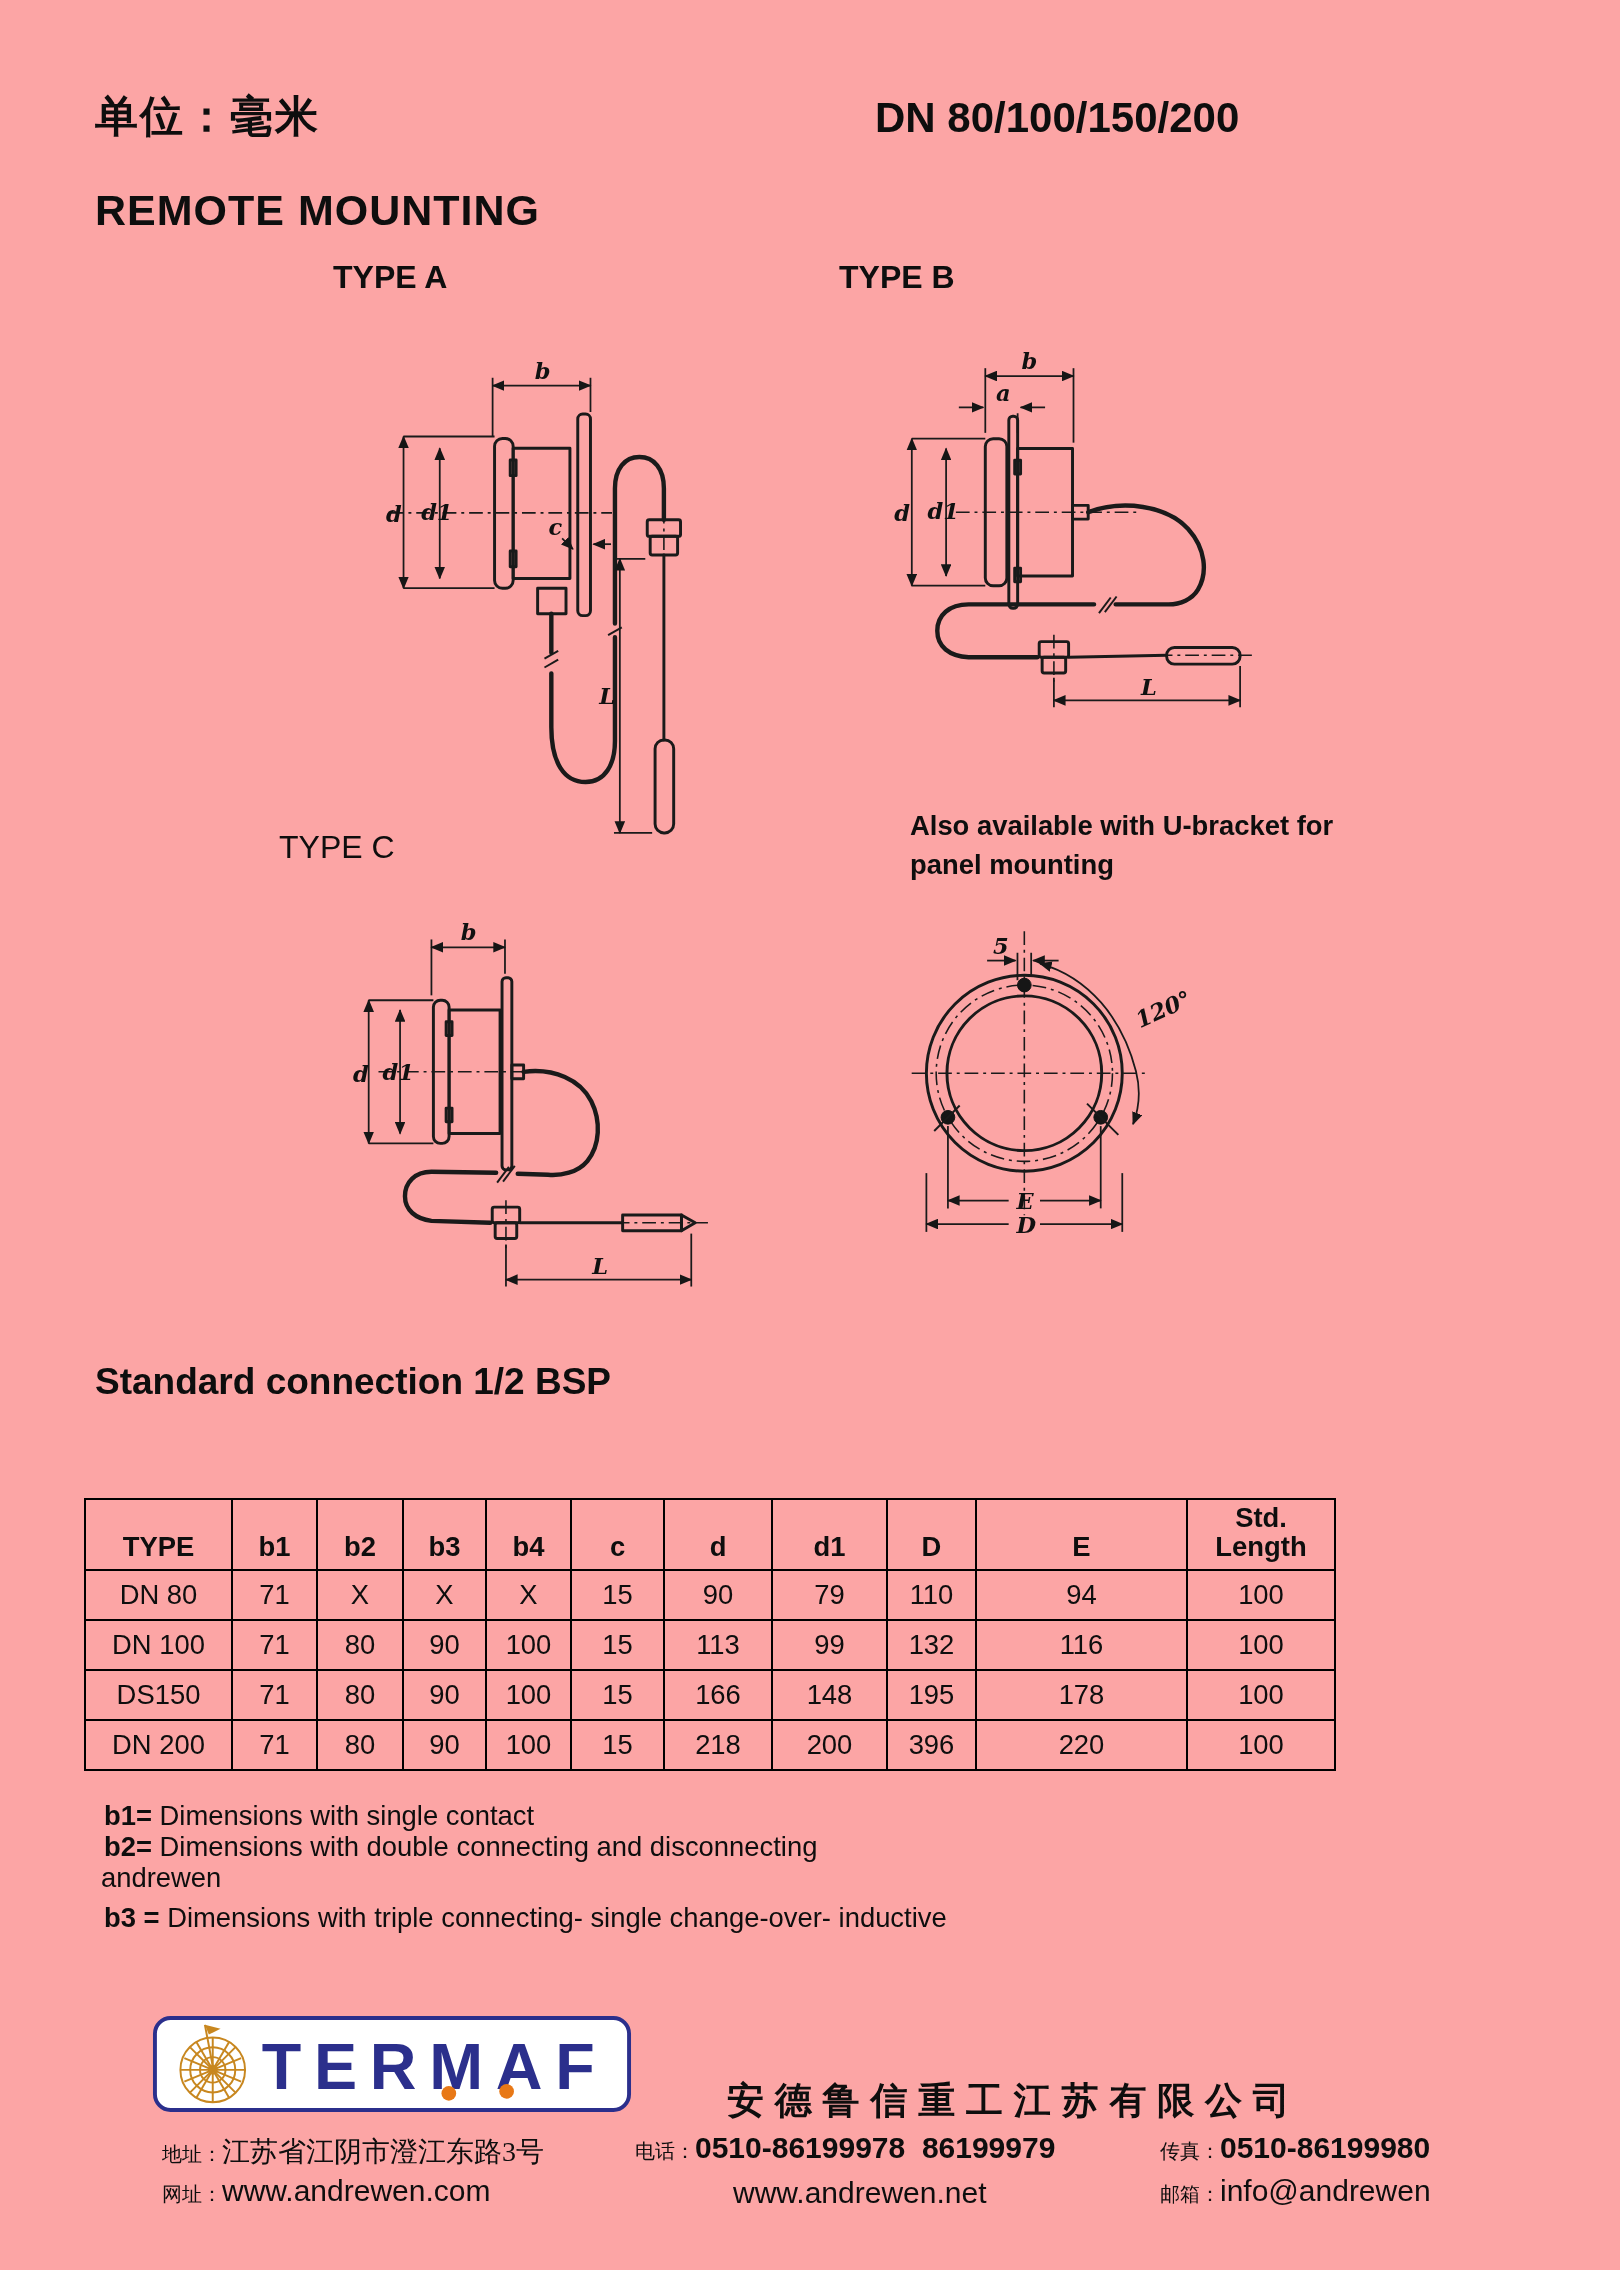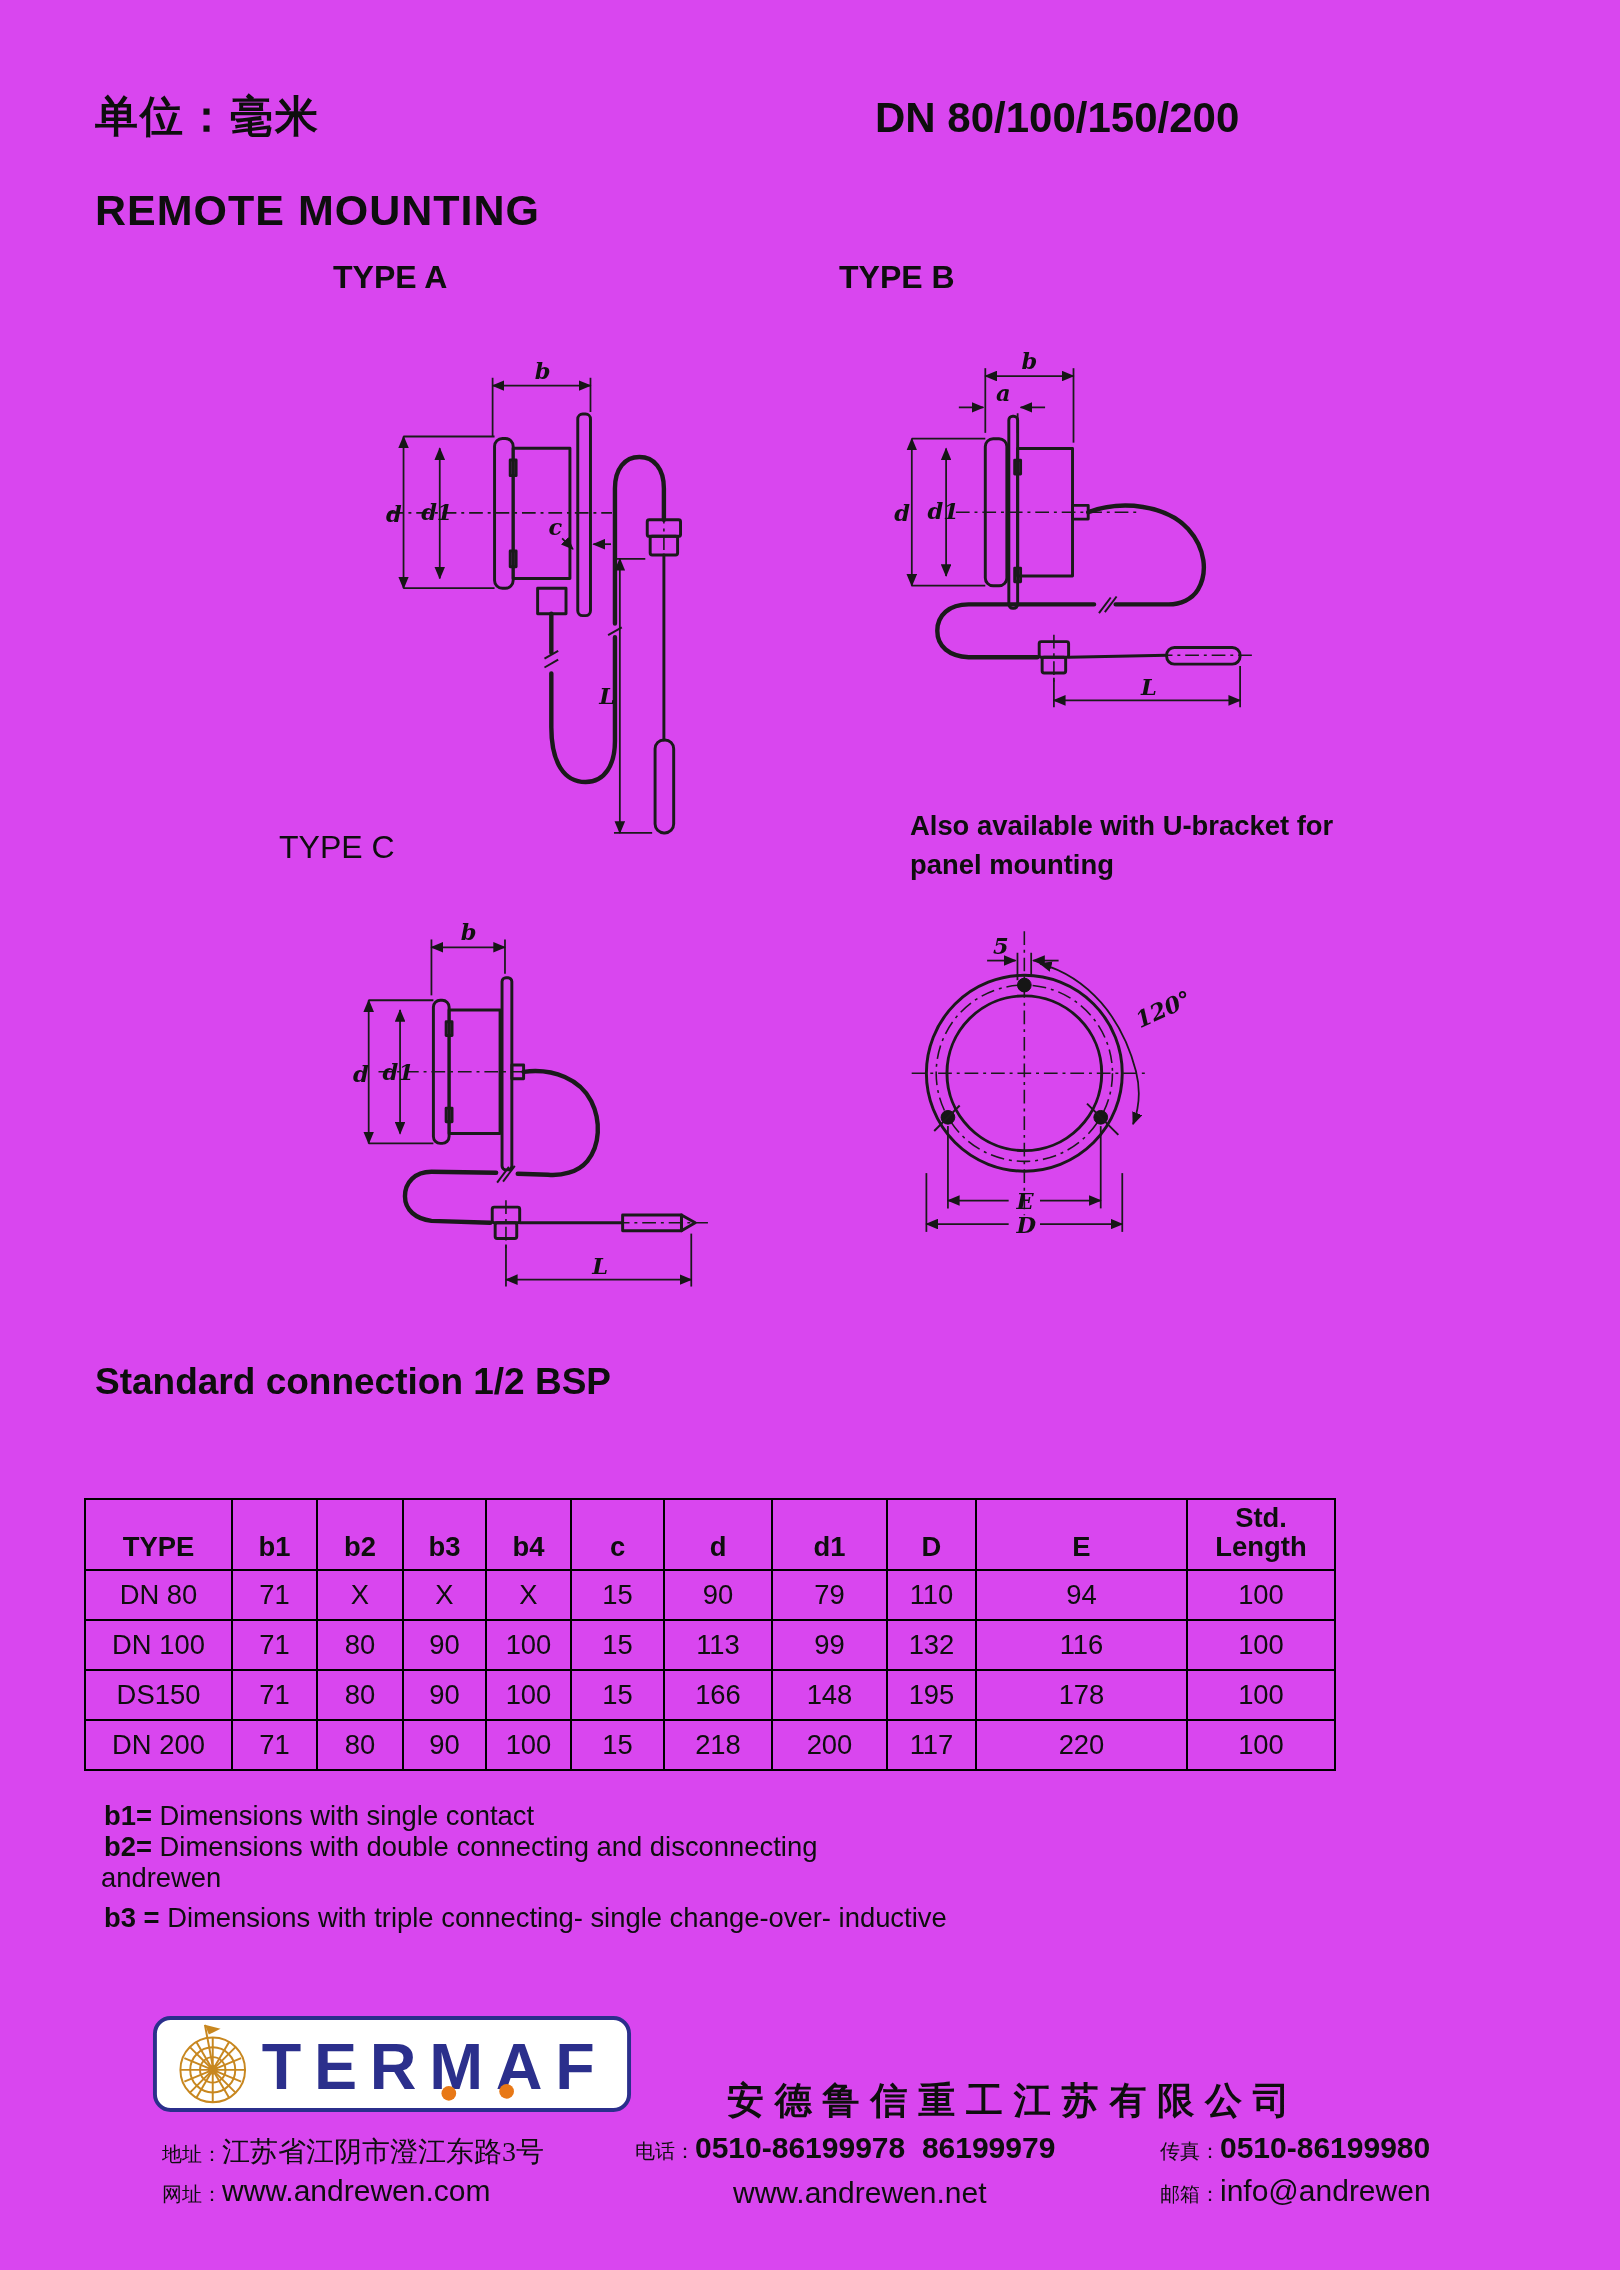--- a/index.html
+++ b/index.html
@@ -1,17 +1,17 @@
 <!DOCTYPE html>
 <html><head>
 <meta charset="utf-8">
 <style>
   html,body{margin:0;padding:0;background:#888;}
   .page{
-    position:relative;width:1620px;height:2270px;background:#d946ef;
+    position:relative;width:1620px;height:2270px;background:#fca5a5;
     font-family:"Liberation Sans",sans-serif;color:#0e0e0e;overflow:hidden;
   }
   .abs{position:absolute;}
   .cjk{font-family:"Liberation Serif","DejaVu Serif",serif;}
 
   #unit-label{left:95px;top:88px;font-size:43px;font-weight:600;letter-spacing:2px;}
   #model-title{left:875px;top:94px;font-size:42px;font-weight:bold;}
   #remote-heading{left:95px;top:186px;font-size:43px;font-weight:bold;letter-spacing:1px;}
   #type-a-label{left:333px;top:259px;font-size:32px;font-weight:bold;}
   #type-b-label{left:839px;top:259px;font-size:32px;font-weight:bold;}
@@ -341,21 +341,21 @@
       </tr>
       <tr>
         <td>DN 200</td>
         <td>71</td>
         <td>80</td>
         <td>90</td>
         <td>100</td>
         <td>15</td>
         <td>218</td>
         <td>200</td>
-        <td>117</td>
+        <td>396</td>
         <td>220</td>
         <td>100</td>
       </tr>
     </tbody>
   </table>
 
   <div class="note" id="note-b1"><span class="nk">b1=</span><span> Dimensions with single contact</span></div>
   <div class="note" id="note-b2"><span class="nk">b2=</span><span> Dimensions with double connecting  and disconnecting</span></div>
   <div class="note" id="note-b2c">andrewen</div>
   <div class="note" id="note-b3"><span class="nk">b3 =</span><span> Dimensions with triple connecting- single change-over- inductive</span></div>

